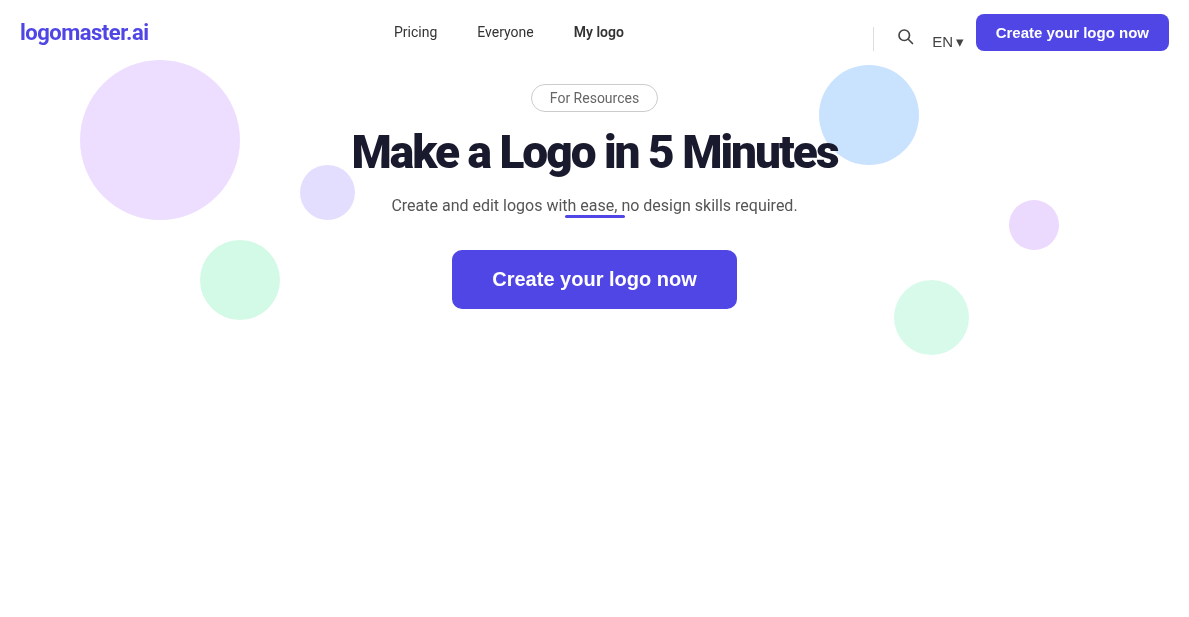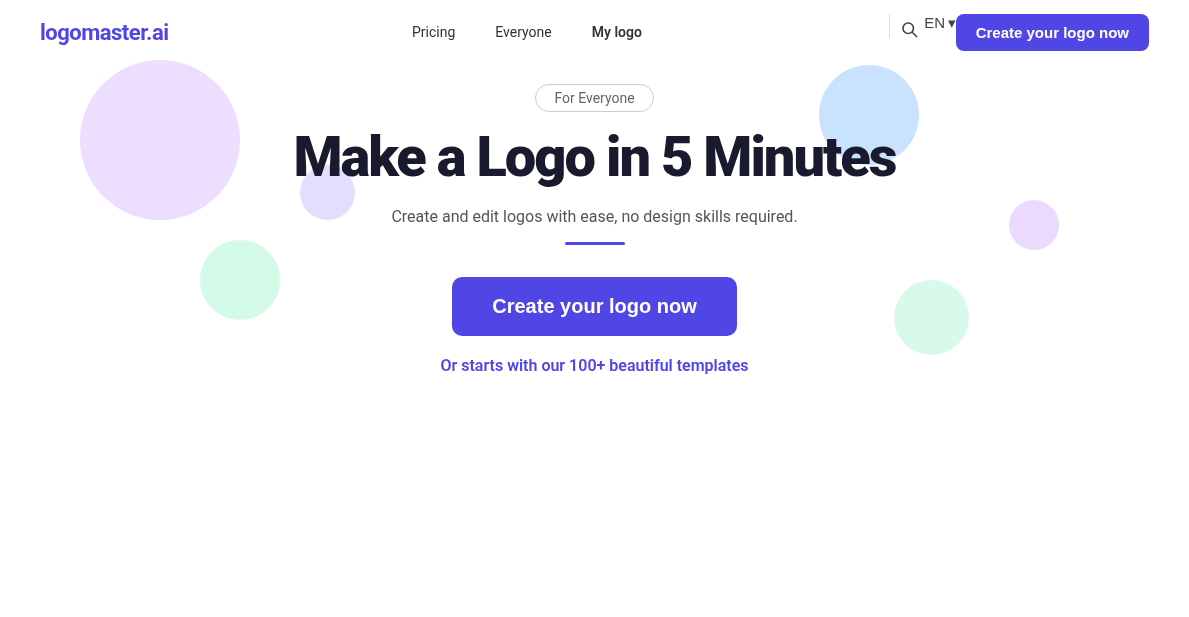--- a/index.html
+++ b/index.html
@@ -15,21 +15,21 @@
       height: 617px;
       overflow: hidden;
       position: relative;
     }
 
     
     nav {
       display: flex;
       align-items: center;
       justify-content: space-between;
-      padding: 0 40px;
+      padding: 0 20px;
       height: 64px;
       position: relative;
       z-index: 10;
     }
 
     .logo-text {
       font-size: 22px;
       font-weight: 700;
       color: #1a1a2e;
       letter-spacing: -0.5px;
@@ -53,22 +53,22 @@
       text-decoration: none;
       border-radius: 4px;
     }
 
     .nav-link.active {
       font-weight: 600;
     }
 
     .nav-right {
       display: flex;
-      align-items: flex-start;
-      gap: 0;
+      align-items: flex-end;
+      gap: 12px;
     }
 
     .nav-divider {
       width: 1px;
       height: 24px;
       background: #ddd;
       margin: 0 4px;
     }
 
     .search-icon-btn {
@@ -119,38 +119,37 @@
       display: inline-block;
       border: 1px solid #ccc;
       border-radius: 20px;
       padding: 5px 18px;
       font-size: 14px;
       color: #666;
       margin-bottom: 16px;
     }
 
     .hero-title {
-      font-size: 56px;
+      font-size: 46px;
       font-weight: 900;
       color: #1a1a2e;
       line-height: 1.05;
       margin-bottom: 20px;
       letter-spacing: -2px;
     }
 
     .hero-desc-1 {
       font-size: 16px;
       color: #c97b3a;
       margin-bottom: 4px;
     }
 
     .hero-desc-2 {
       font-size: 16px;
       color: #555;
-      margin-bottom: 16px;
     }
 
     .hero-divider {
       width: 60px;
       height: 3px;
       background: #4f46e5;
       border-radius: 2px;
       margin: 0 auto 32px;
     }
 
@@ -260,19 +259,18 @@
     </button>
     <button class="lang-btn">
       <span>EN</span>
       <span>▾</span>
     </button>
     <button class="cta-nav-btn">Create your logo now</button>
   </div>
 </nav>
 
 <div class="hero">
-  <div class="for-everyone">For Everyone</div>
+  <div class="for-everyone">For Resources</div>
   <h1 class="hero-title">Make a Logo in 5 Minutes</h1>
   <p class="hero-desc-2">Create and edit logos with ease, no design skills required.</p>
   <div class="hero-divider"></div>
   <button class="cta-hero-btn">Create your logo now</button>
-  <a class="templates-link">Or starts with our 100+ beautiful templates</a>
 </div>
 
 </body></html>

